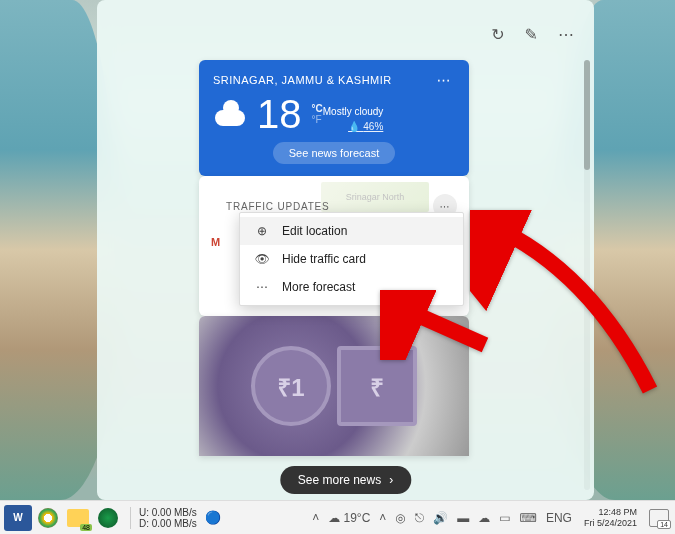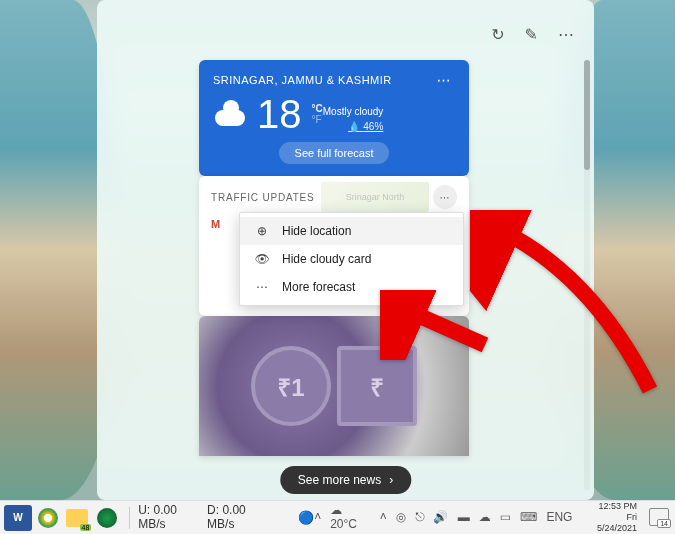--- a/index.html
+++ b/index.html
@@ -70,22 +70,22 @@
     color: #fff; border: none; border-radius: 14px; padding: 5px 16px;
     font-size: 11px; cursor: pointer;
   }
 
   .traffic-card {
     position: relative; background: #fff; border-radius: 6px;
     box-shadow: 0 2px 6px rgba(0,0,0,0.12); overflow: visible; height: 140px;
   }
   .traffic-header {
     display: flex; justify-content: space-between; align-items: center;
-    padding: 9px 12px; font-size: 10px; letter-spacing: 0.8px; color: #666;
-    position: relative; z-index: 2;
+    padding: 18px 12px; font-size: 10px; letter-spacing: 0.8px; color: #666;
+    position: relative; z-index: 2; margin-left: 15px;
   }
   .map-snippet {
     position: absolute; top: 6px; right: 40px; width: 108px; height: 30px;
     font-size: 9px; color: #888; z-index: 1;
     background: linear-gradient(135deg, #e8f0d8 0%, #d0e4b8 100%);
     opacity: 0.5; border-radius: 2px; display:flex; align-items:center; justify-content:center;
   }
   .traffic-header .more-dots {
     width: 24px; height: 24px; display: flex; align-items: center; justify-content: center;
     background: #eee; border-radius: 50%; cursor: pointer; color: #444;
@@ -135,21 +135,21 @@
     display: flex; align-items: center; font-size: 10px; color: #333;
   }
   .tb-left { display: flex; align-items: center; gap: 2px; padding-left: 4px; }
   .tb-icon { width: 28px; height: 26px; display: flex; align-items: center; justify-content: center;
     border-radius: 2px; font-size: 14px; cursor: pointer; }
   .word { background: #2b579a; color: #fff; font-size: 10px; font-weight:bold; border-radius:3px; }
   .chrome { background: radial-gradient(circle, #fff 30%, #fbbc05 30%, #34a853 60%, #ea4335 90%); border-radius:50%; width:20px; height:20px; }
   .explorer { background: #ffd257; border-radius: 2px; width: 22px; height: 18px; }
   .idm { background: radial-gradient(circle, #1a9c4a, #0d5528); border-radius:50%; width:20px; height:20px; }
   .tb-sep { width: 1px; height: 22px; background: #ccc; margin: 0 6px; }
-  .net-speed { display: flex; flex-direction: row; line-height: 1.1; font-size: 12px; margin-right: 20px; }
+  .net-speed { display: flex; flex-direction: column; line-height: 1.1; font-size: 10px; margin-right: 7px; }
   .tb-badge { position: relative; }
   .badge-num {
     position: absolute; bottom: 0; right: 0; background: #8bc34a; color: #000;
     font-size: 7px; padding: 0 2px; border-radius: 2px;
   }
   .tb-right { margin-left: auto; display: flex; align-items: center; gap: 12px; padding-right: 6px; }
   .tb-tray { display: flex; align-items: center; gap: 9px; color: #555; }
   .tb-tray span { cursor: pointer; font-size: 12px; }
   .clock { text-align: right; line-height: 1.2; font-size: 9px; }
   .notif { width: 20px; height: 18px; border: 1px solid #888; border-radius: 2px; position: relative; }
@@ -190,41 +190,41 @@
           <div class="temp-units">
             <div class="active">°C</div>
             <div>°F</div>
           </div>
         </div>
         <div class="cond-block">
           <div class="cond">Mostly cloudy</div>
           <div class="hum">💧 <span>46%</span></div>
         </div>
       </div>
-      <button class="forecast-btn">See full forecast</button>
+      <button class="forecast-btn">See news forecast</button>
     </div>
 
     <div class="traffic-card">
       <div class="map-snippet">Srinagar North</div>
       <div class="traffic-header">
         <span>TRAFFIC UPDATES</span>
         <span class="more-dots">⋯</span>
       </div>
       <div class="traffic-body">
         <div class="sub">M</div>
       </div>
 
       <div class="context-menu">
         <div class="menu-item hl">
           <span class="menu-icon">⊕</span>
-          <span>Hide location</span>
+          <span>Edit location</span>
         </div>
         <div class="menu-item">
           <span class="menu-icon">👁</span>
-          <span>Hide cloudy card</span>
+          <span>Hide traffic card</span>
         </div>
         <div class="menu-item">
           <span class="menu-icon">⋯</span>
           <span>More forecast</span>
         </div>
       </div>
     </div>
 
     <div class="news-card">
       <div class="news-img">
@@ -279,32 +279,32 @@
     <div class="net-speed">
       <span>U: <span>0.00 MB/s</span></span>
       <span>D: <span>0.00 MB/s</span></span>
     </div>
     <span style="font-size:13px;">🔵</span>
   </div>
 
   <div class="tb-right">
     <div class="tb-tray">
       <span>˄</span>
-      <span>☁ <span>20°C</span></span>
+      <span>☁ <span>19°C</span></span>
       <span>˄</span>
       <span>◎</span>
       <span>⎋</span>
       <span>🔊</span>
       <span>▬</span>
       <span>☁</span>
       <span>▭</span>
       <span>⌨</span>
       <span>ENG</span>
     </div>
     <div class="clock">
-      <div>12:53 PM</div>
+      <div>12:48 PM</div>
       <div>Fri 5/24/2021</div>
     </div>
     <div class="notif">
       <span class="notif-badge">14</span>
     </div>
   </div>
 </div>
 
 </body></html>

